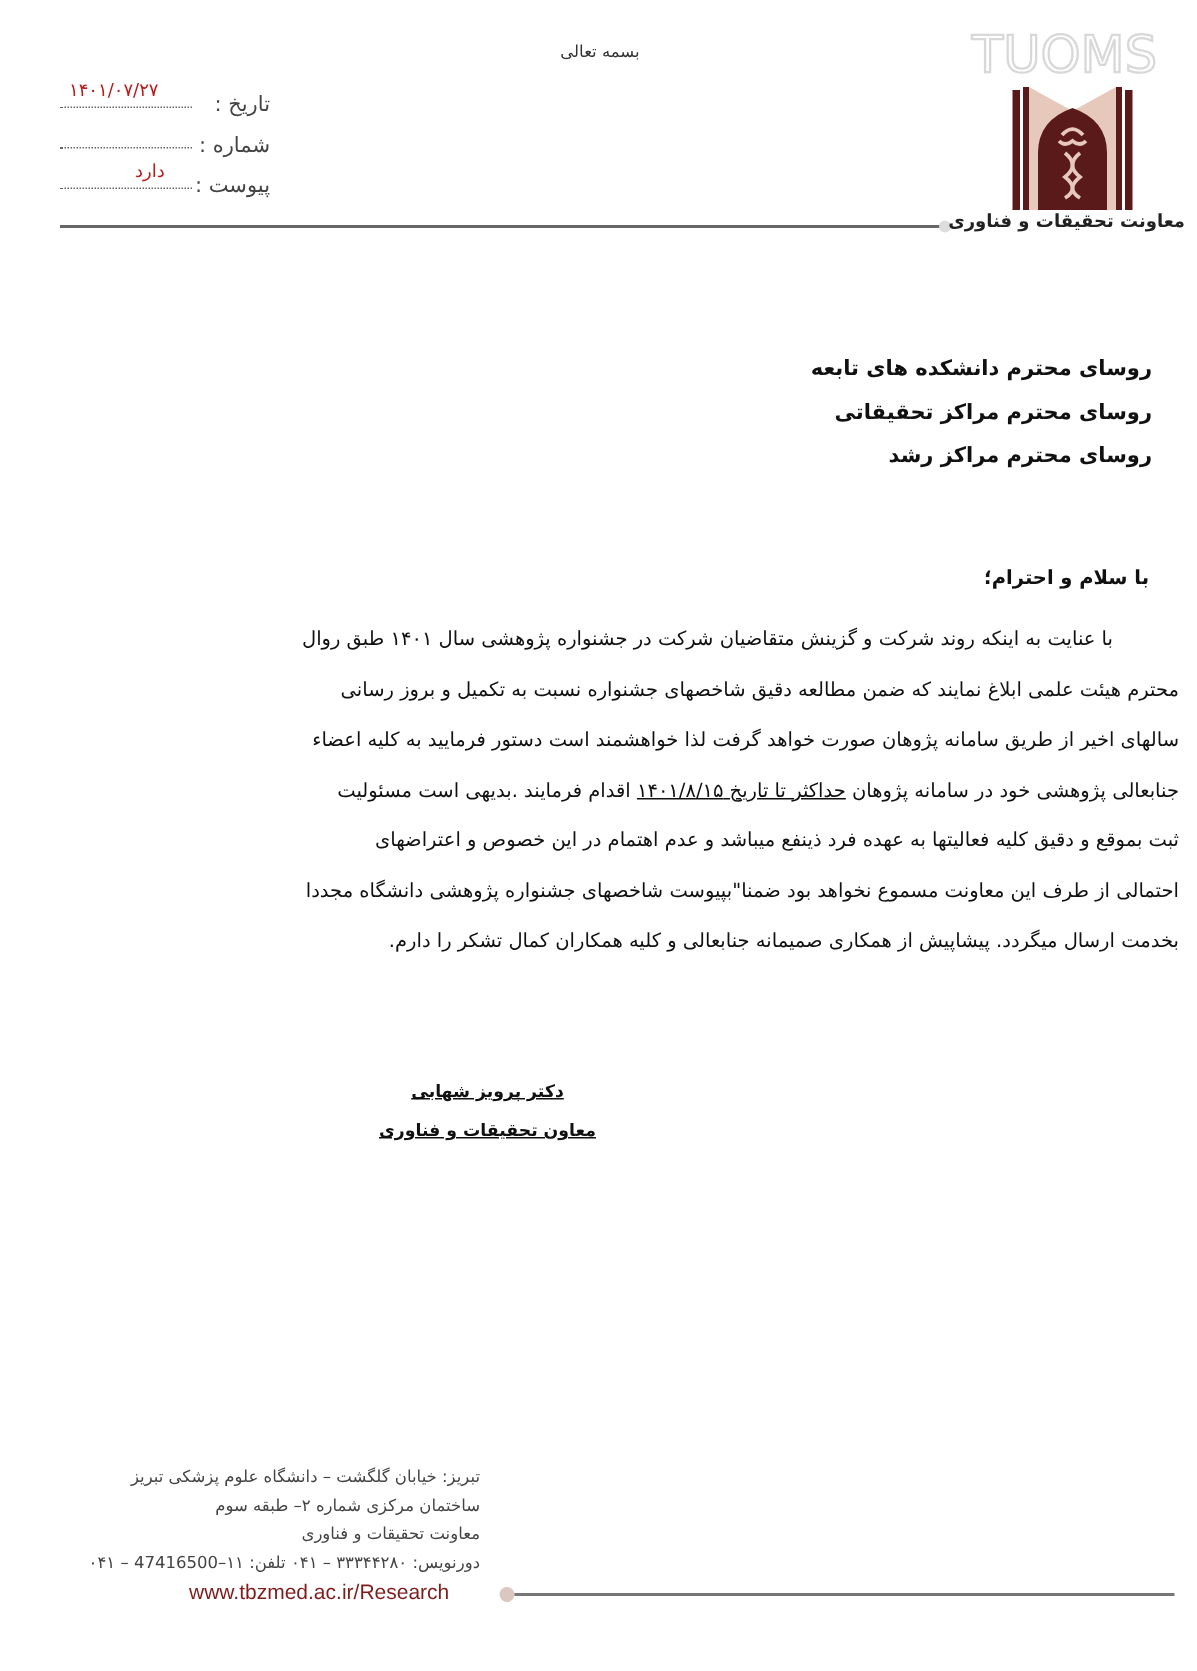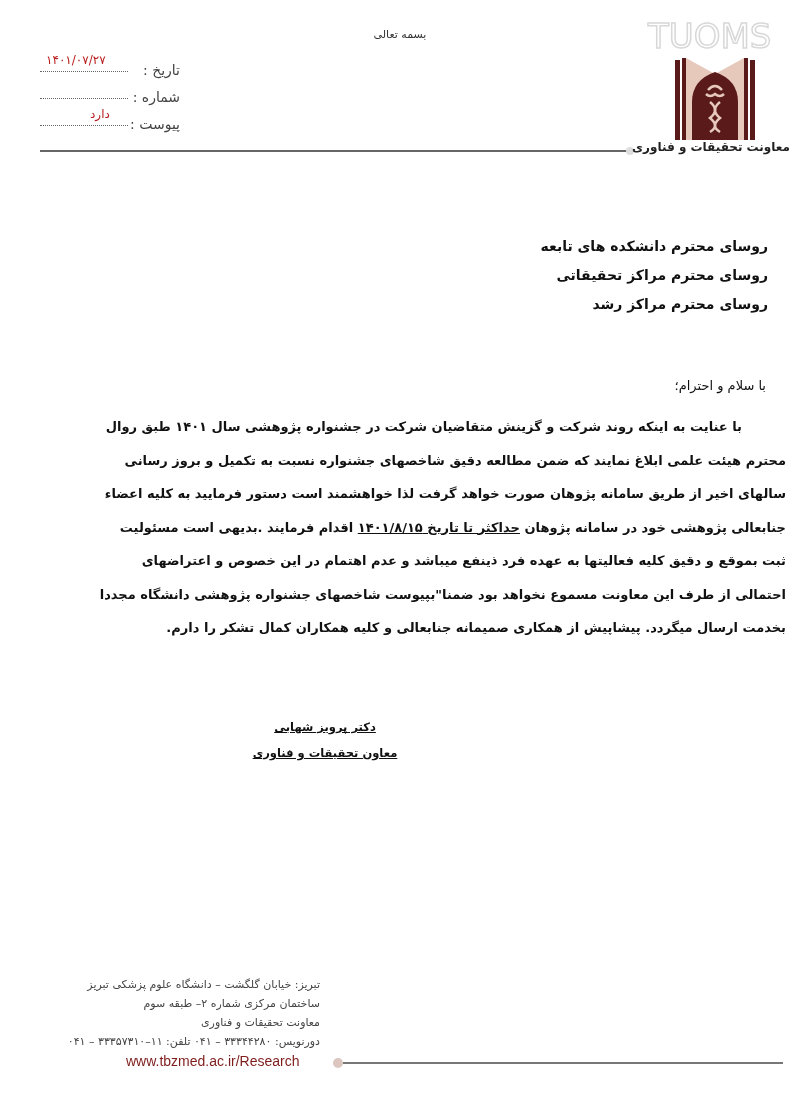--- a/index.html
+++ b/index.html
@@ -19,24 +19,24 @@
   #row-attach { top: 116px; }
   #header-rule { left: 40px; top: 150px; width: 590px; height: 0; border-top: 2px solid #666; }
   #header-rule-dot { left: 626px; top: 147px; width: 8px; height: 8px; border-radius: 50%; background: #ddd; }
   #logo { left: 640px; top: 10px; width: 150px; height: 130px; }
   #dept-caption { left: 630px; top: 140px; width: 160px; text-align: right; font-size: 12px; font-weight: bold; color: #222; }
 
   
   #addressees { right: 30px; top: 232px; width: 520px; text-align: right; font-size: 14px; font-weight: bold; line-height: 29px; }
 
   
-  #greeting { right: 32px; top: 378px; font-size: 13px; font-weight: normal; }
+  #greeting { right: 32px; top: 378px; font-size: 13px; font-weight: bold; }
   .underline { text-decoration: underline; }
   #body-wrap { left: 70px; top: 410px; width: 716px; }
-  #body-wrap .line { height: 33.5px; line-height: 33.5px; font-size: 13px; font-weight: bold; text-align: right; white-space: nowrap; }
+  #body-wrap .line { height: 33.5px; line-height: 33.5px; font-size: 13px; font-weight: normal; text-align: right; white-space: nowrap; }
 
   
   #signature { left: 250px; top: 714px; width: 150px; text-align: center; font-size: 11.5px; font-weight: bold; line-height: 26px; text-decoration: underline; }
 
   
   #footer-address { left: 40px; top: 975px; width: 280px; text-align: right; font-size: 11px; color: #444; line-height: 19px; }
   #footer-url { left: 126px; top: 1053px; font-size: 14px; color: #7f1d1d; font-family: "Liberation Sans", sans-serif; }
   #footer-dot { left: 333px; top: 1058px; width: 10px; height: 10px; border-radius: 50%; background: #dcc6c0; }
   #footer-rule { left: 343px; top: 1062px; width: 440px; height: 0; border-top: 2px solid #777; }
 </style>
@@ -104,17 +104,17 @@
 
 <div id="signature" class="abs rtl">
   <div>دکتر پرویز شهابی</div>
   <div>معاون تحقیقات و فناوری</div>
 </div>
 
 <div id="footer-address" class="abs rtl">
   <div>تبریز: خیابان گلگشت – دانشگاه علوم پزشکی تبریز</div>
   <div>ساختمان مرکزی شماره ۲– طبقه سوم</div>
   <div>معاونت تحقیقات و فناوری</div>
-  <div>دورنویس: ۳۳۳۴۴۲۸۰ – ۰۴۱  تلفن: ۱۱–۳۳۳۵۷۳۱۰ – ۰۴۱</div>
+  <div>دورنویس: ۳۳۳۴۴۲۸۰ – ۰۴۱  تلفن: ۱۱–47416500 – ۰۴۱</div>
 </div>
 <div id="footer-url" class="abs">www.tbzmed.ac.ir/Research</div>
 <div id="footer-dot" class="abs"></div>
 <div id="footer-rule" class="abs"></div>
 
 </body></html>

